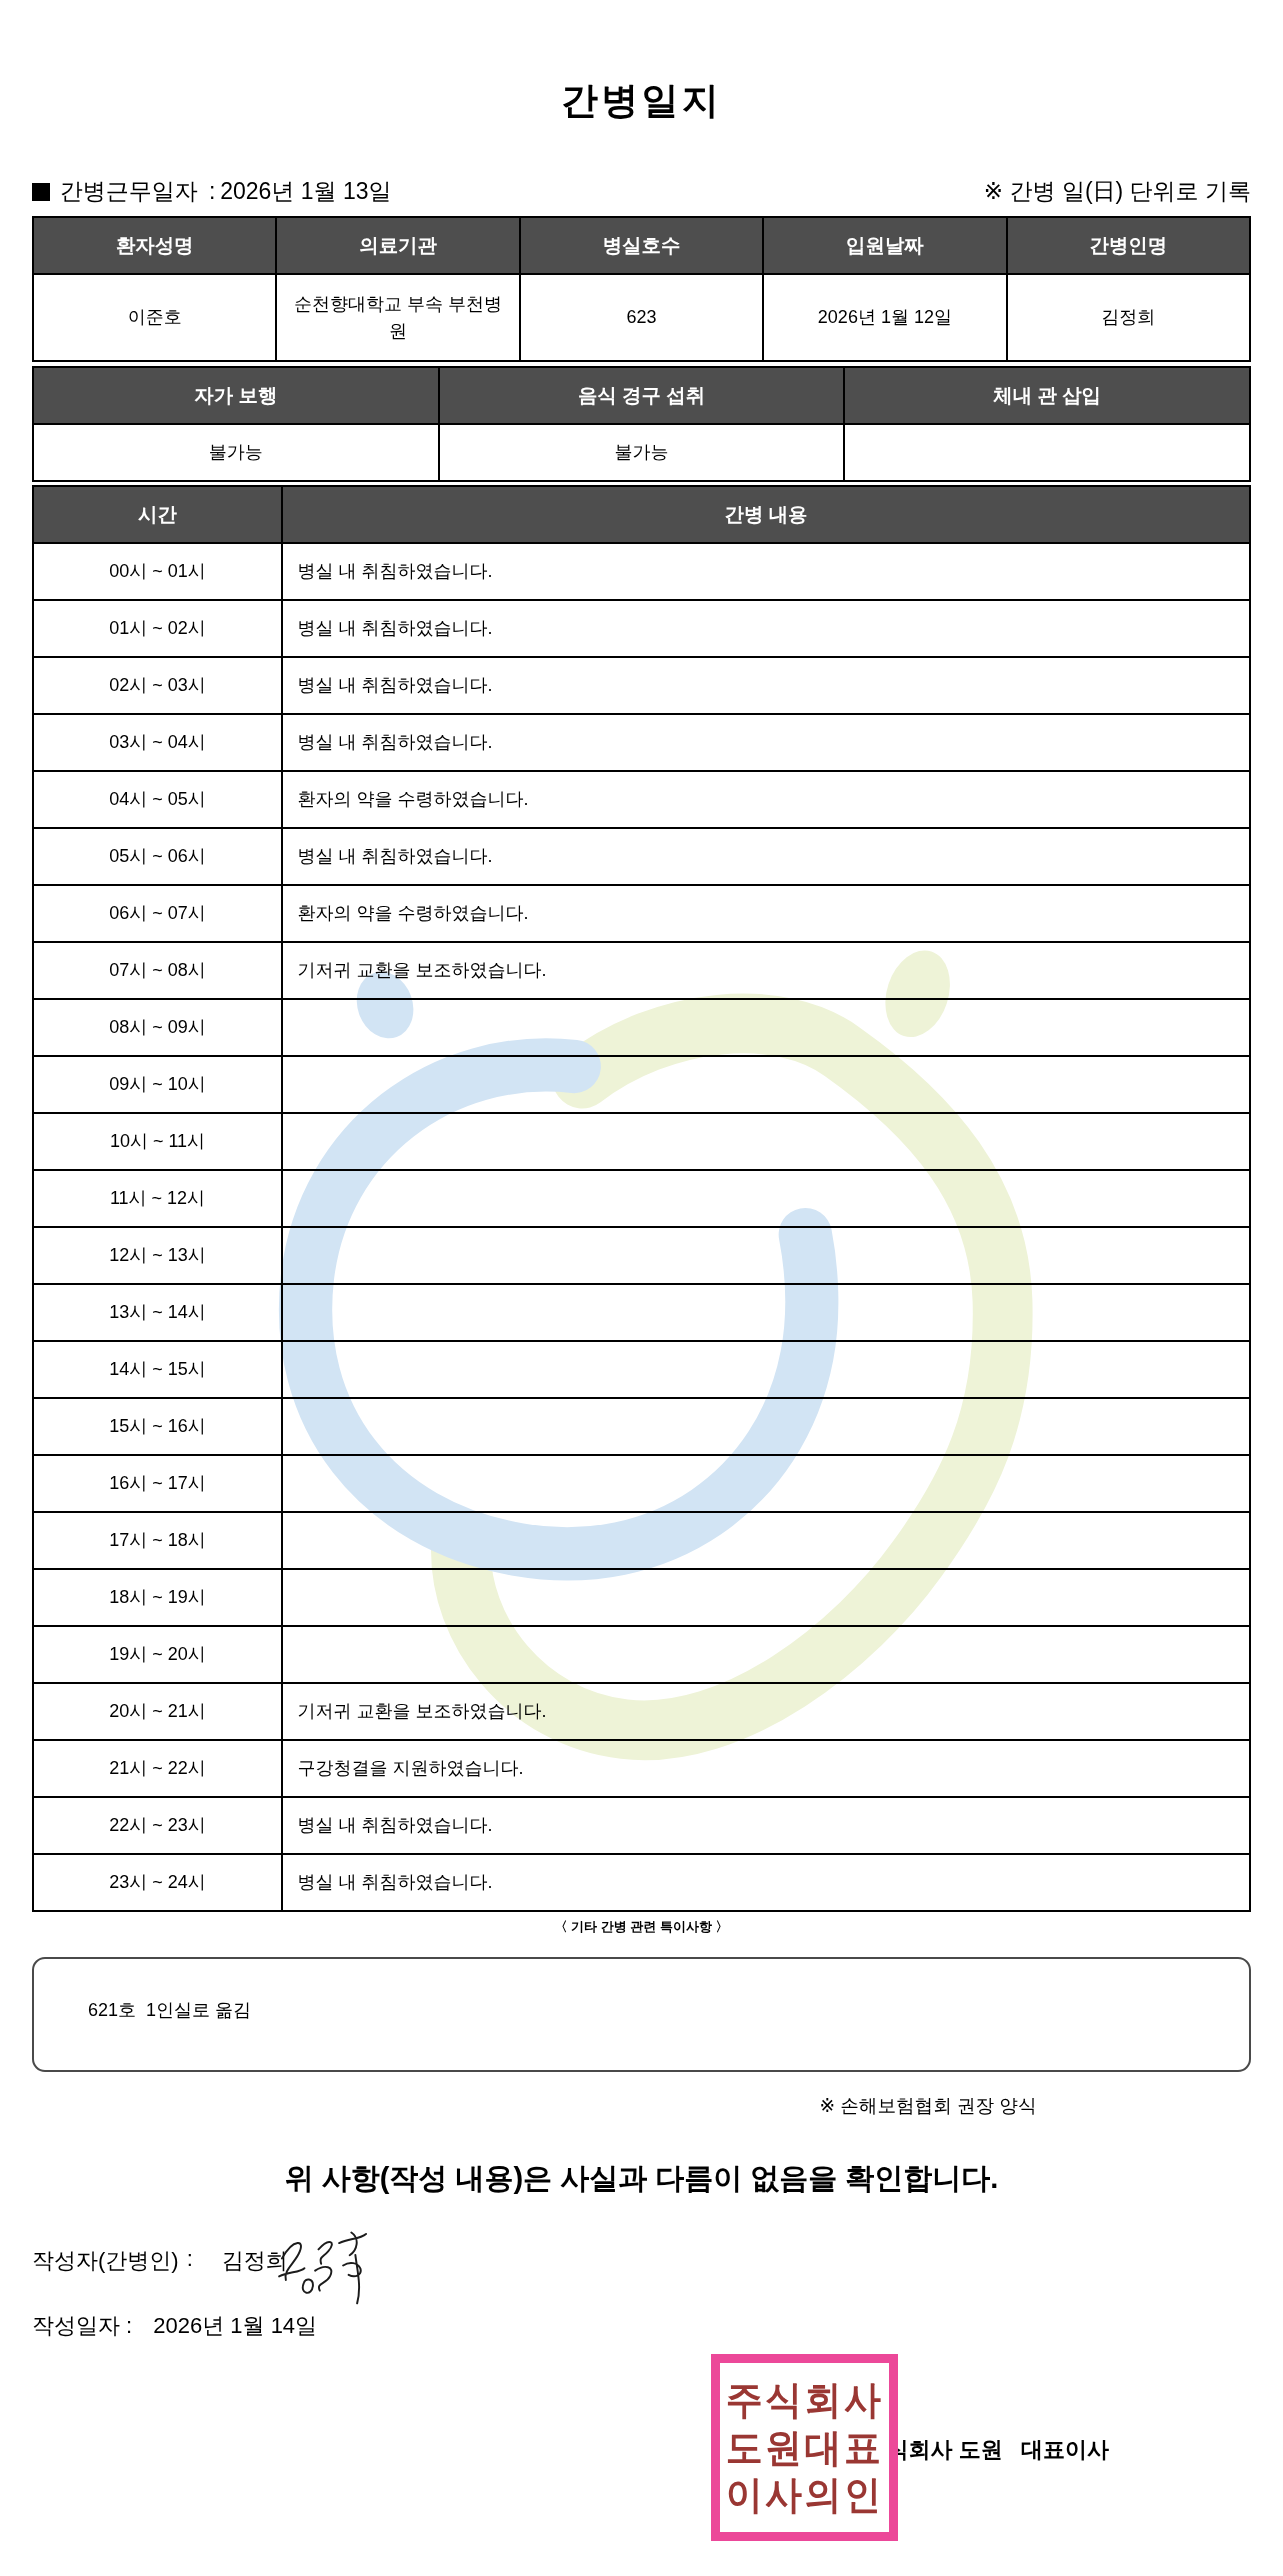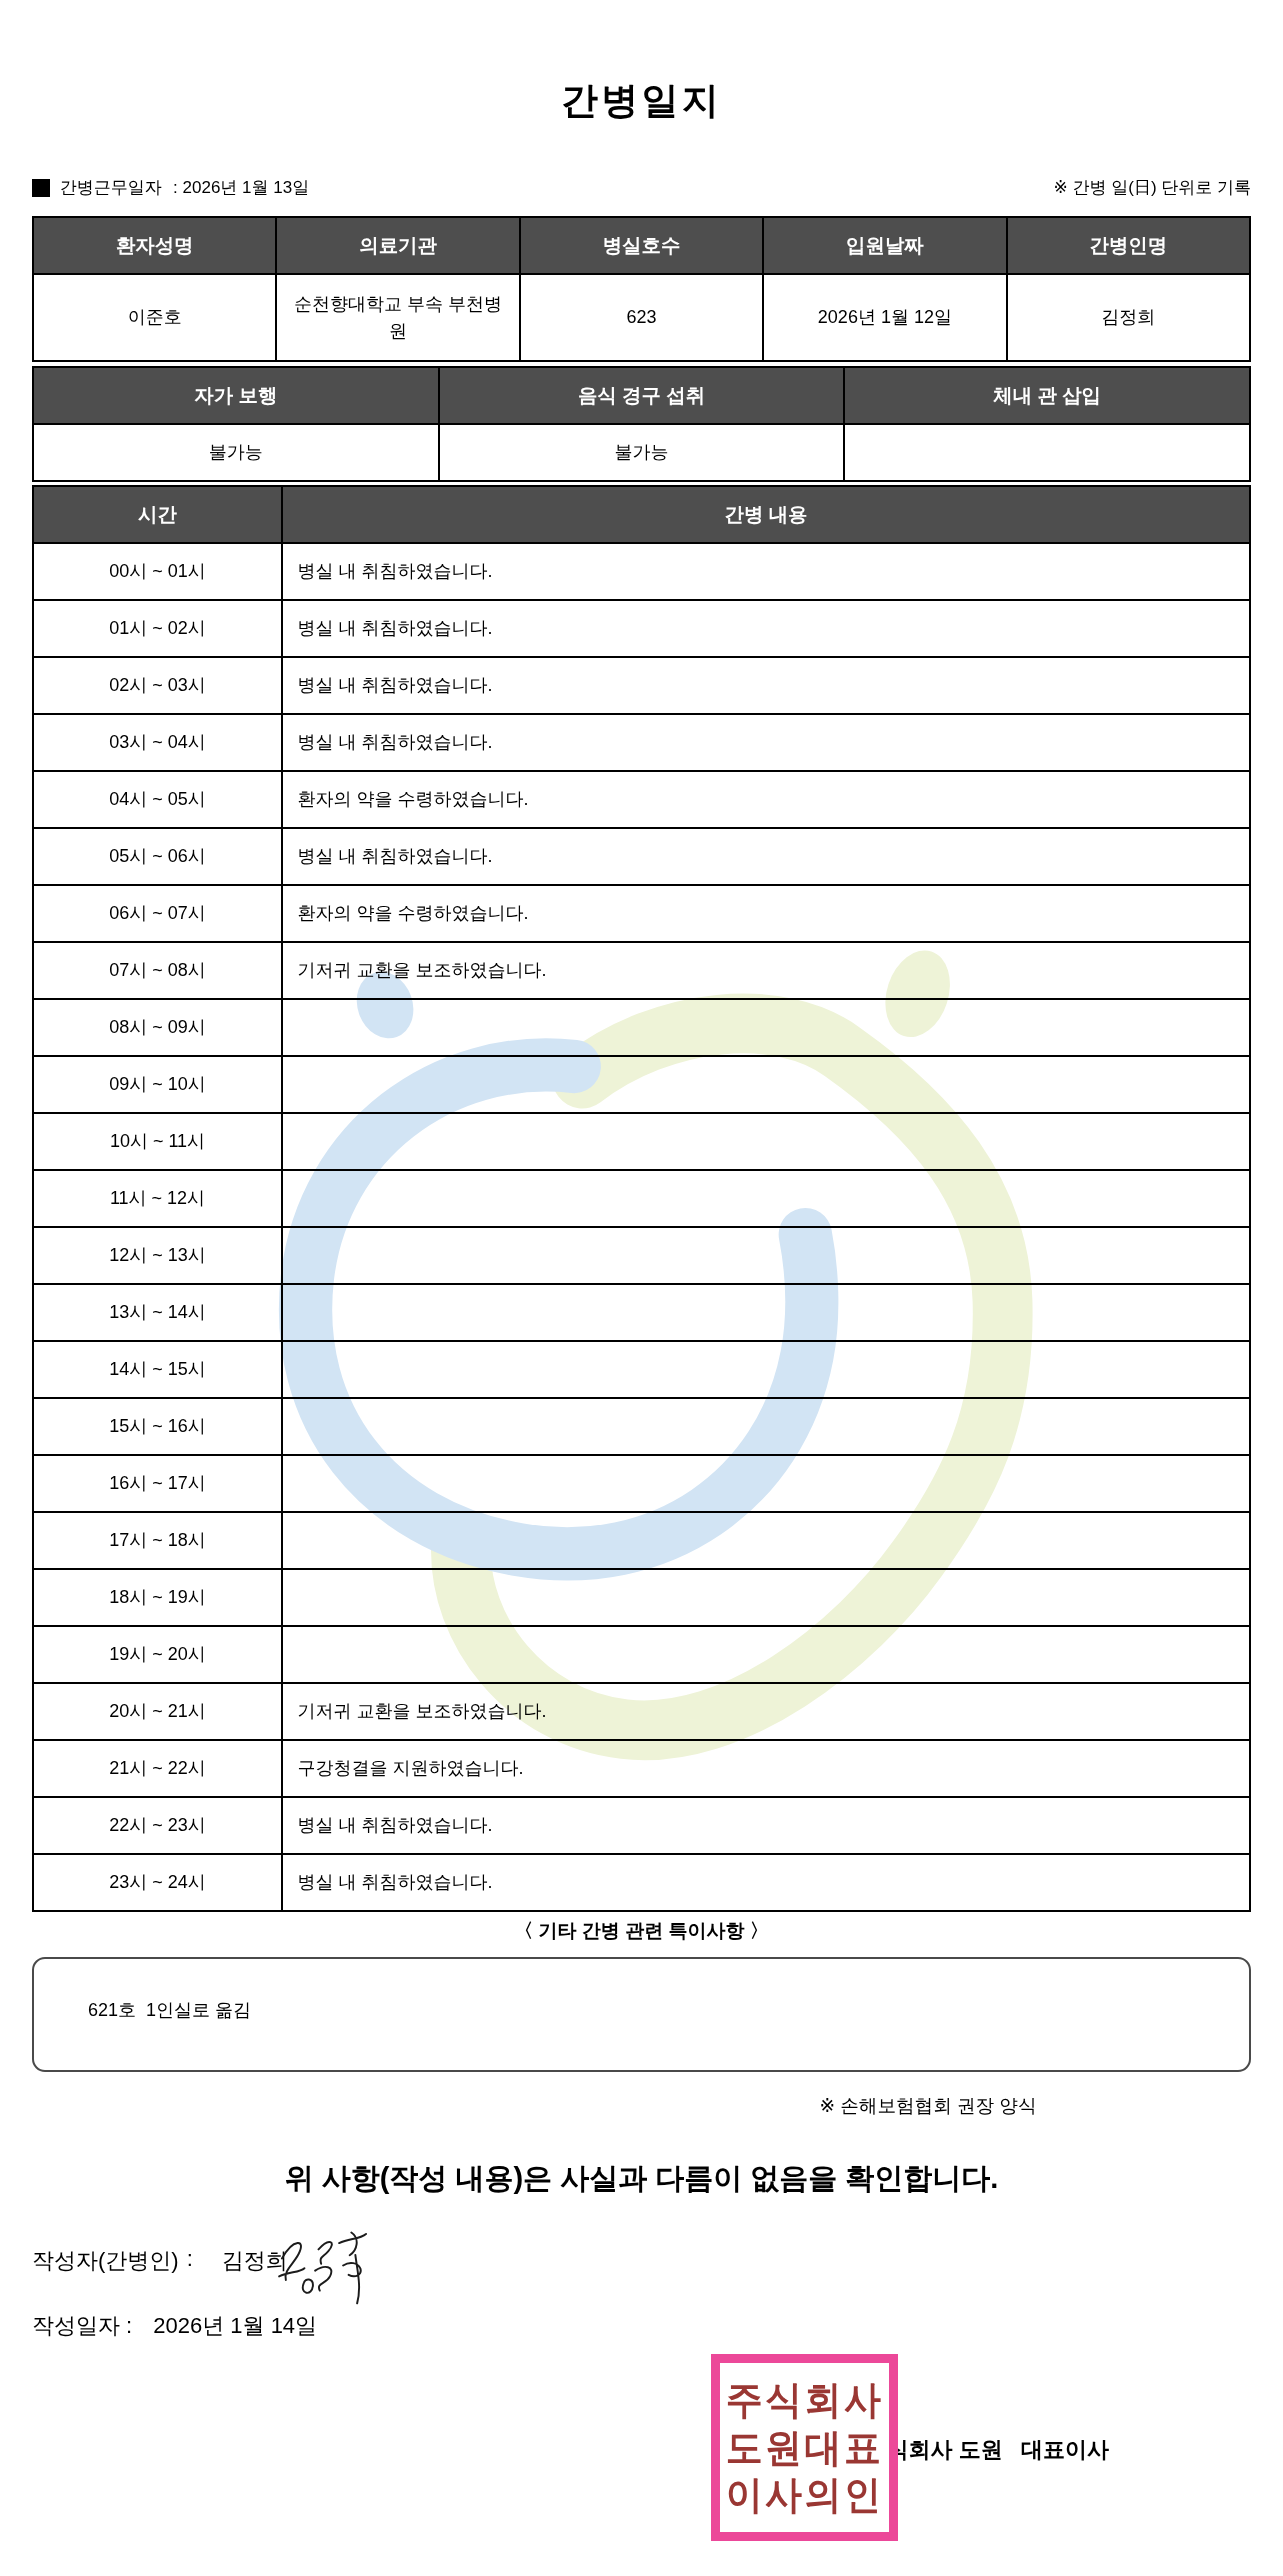--- a/index.html
+++ b/index.html
@@ -10,21 +10,21 @@
   
   .watermark{position:absolute;left:259px;top:921px;width:792px;height:889px;z-index:0;}
   .content-layer{position:absolute;left:0;top:0;width:100%;height:100%;z-index:1;margin-top:8px;}
   
   .title{
     position:absolute;left:0;top:68px;width:100%;text-align:center;
     font-size:37px;font-weight:bold;letter-spacing:3.2px;margin:0;
   }
   .info-row{
     position:absolute;left:32px;top:168px;width:1219px;
-    display:flex;justify-content:space-between;align-items:center;font-size:17px;
+    display:flex;justify-content:space-between;align-items:center;font-size:23px;
   }
   .info-left{display:flex;align-items:center;}
   .sq{display:inline-block;width:18px;height:18px;background:#000;margin-right:9.7px;}
   .info-left .lbl{margin-right:11.3px;}
   .info-left .val{margin-left:4.8px;}
   
   .tbl{
     position:absolute;left:32px;width:1219px;display:grid;
     border:1.6px solid #000;box-sizing:border-box;background:transparent;
   }
@@ -34,21 +34,21 @@
     line-height:1.45;padding:0 11.3px;
   }
   .th{background:#4e4e4e;color:#fff;font-weight:bold;font-size:19.4px;padding:0 6px;}
   .t1{top:208px;grid-template-columns:repeat(5,1fr);grid-template-rows:57px 87px;}
   .t2{top:358px;grid-template-columns:repeat(3,1fr);grid-template-rows:57px 57px;}
   .t3{top:477px;grid-template-columns:249px 1fr;grid-auto-rows:57px;}
   .c-note{justify-content:flex-start;text-align:left;padding:0 14.5px;}
   
   .notes-title{
     position:absolute;left:0;top:1910px;width:100%;text-align:center;
-    font-size:19px;font-weight:bold;
+    font-size:13px;font-weight:bold;
   }
   .notes-box{
     position:absolute;left:32px;top:1949px;width:1219px;height:115px;
     border:2px solid #4a4a4a;border-radius:13px;box-sizing:border-box;
     padding:18px 24px;font-size:18px;white-space:pre-wrap;
   }
   .form-note{
     position:absolute;right:32px;top:2085px;width:646px;text-align:center;font-size:18.6px;
   }
   

